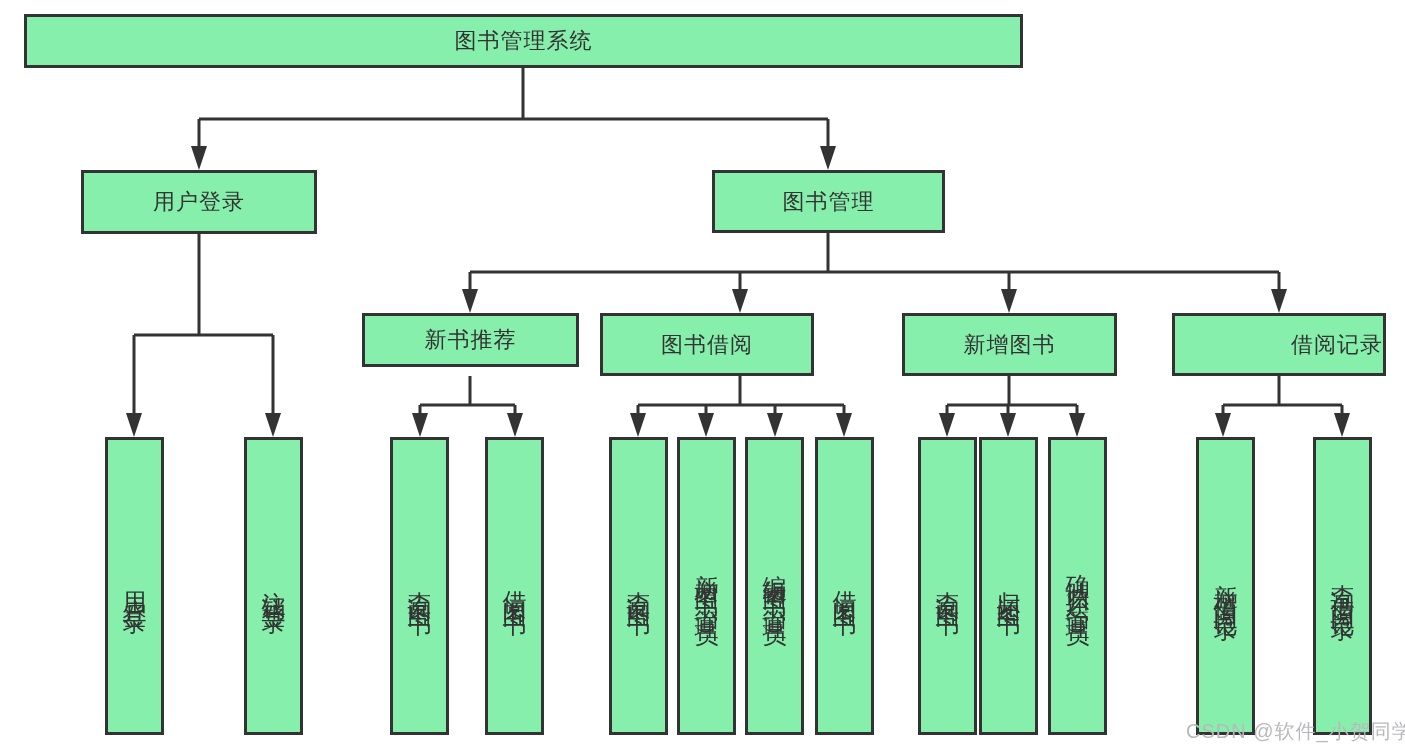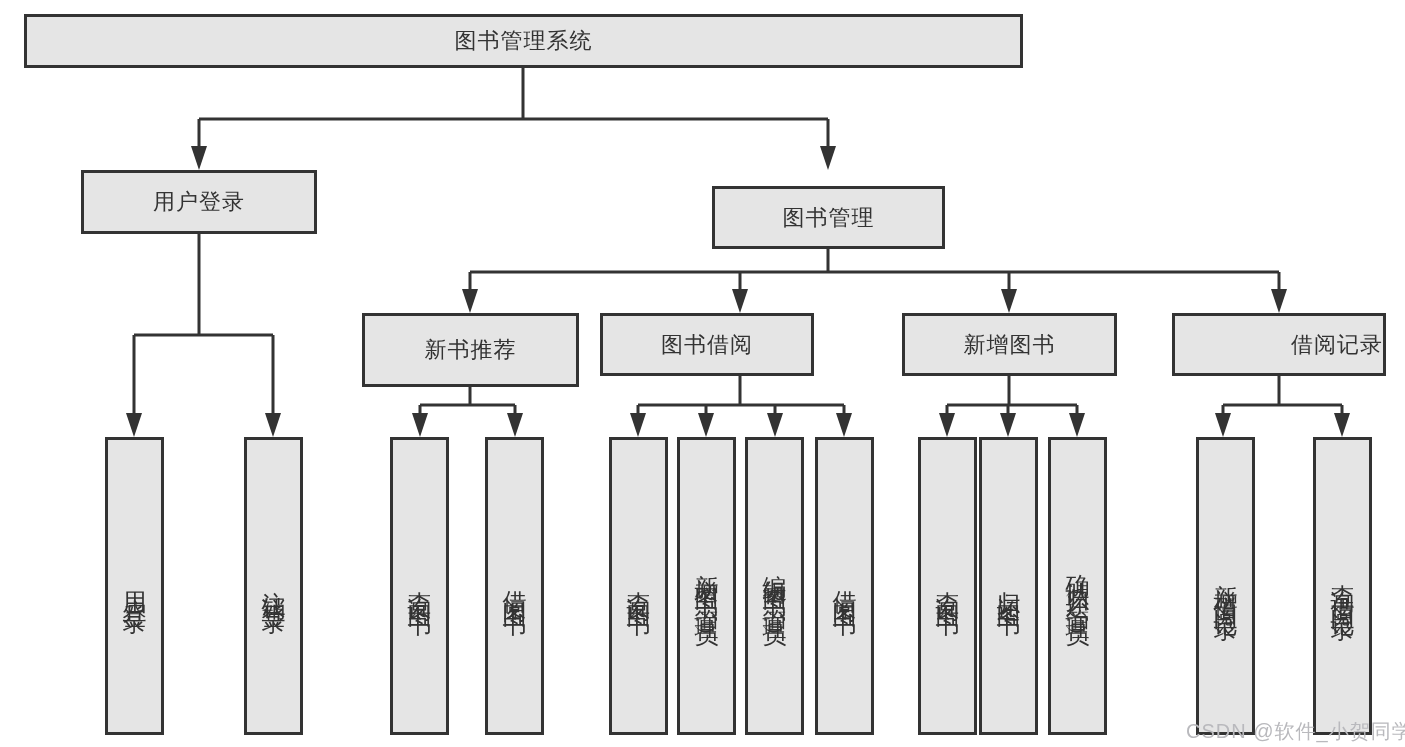--- a/index.html
+++ b/index.html
@@ -13,21 +13,21 @@
   }
   #connectors {
     position: absolute;
     left: 0; top: 0;
     width: 1405px; height: 747px;
   }
   .node {
     position: absolute;
     box-sizing: border-box;
     border: 3px solid #333333;
-    background: #e5e5e5;
+    background: #86efac;
     display: flex;
     align-items: center;
     justify-content: center;
     color: #333333;
   }
   .node.h-label { font-size: 22px; letter-spacing: 1px; }
   .node.leaf {
     top: 437px;
     width: 59px;
     height: 298px;
@@ -87,25 +87,25 @@
       M1334 413 H1350 L1342 437 Z"></path>
   </svg>
 
   <div class="node h-label" style="left:24px; top:14px; width:999px; height:54px;">
     <span>图书管理系统</span>
   </div>
 
   <div class="node h-label" style="left:81px; top:170px; width:236px; height:64px;">
     <span>用户登录</span>
   </div>
-  <div class="node h-label" style="left:712px; top:170px; width:233px; height:63px;margin-top:16px;">
+  <div class="node h-label" style="left:712px; top:170px; width:233px; height:63px;">
     <span>图书管理</span>
   </div>
 
-  <div class="node h-label" style="left:362px; top:313px; width:217px; height:74px;">
+  <div class="node h-label" style="left:362px; top:313px; width:217px; height:54px;">
     <span>新书推荐</span>
   </div>
   <div class="node h-label" style="left:600px; top:313px; width:214px; height:63px;">
     <span>图书借阅</span>
   </div>
   <div class="node h-label" style="left:902px; top:313px; width:215px; height:63px;">
     <span>新增图书</span>
   </div>
   <div class="node h-label" style="left:1172px; top:313px; width:214px; height:63px;justify-content:flex-end;">
     <span>借阅记录</span>

